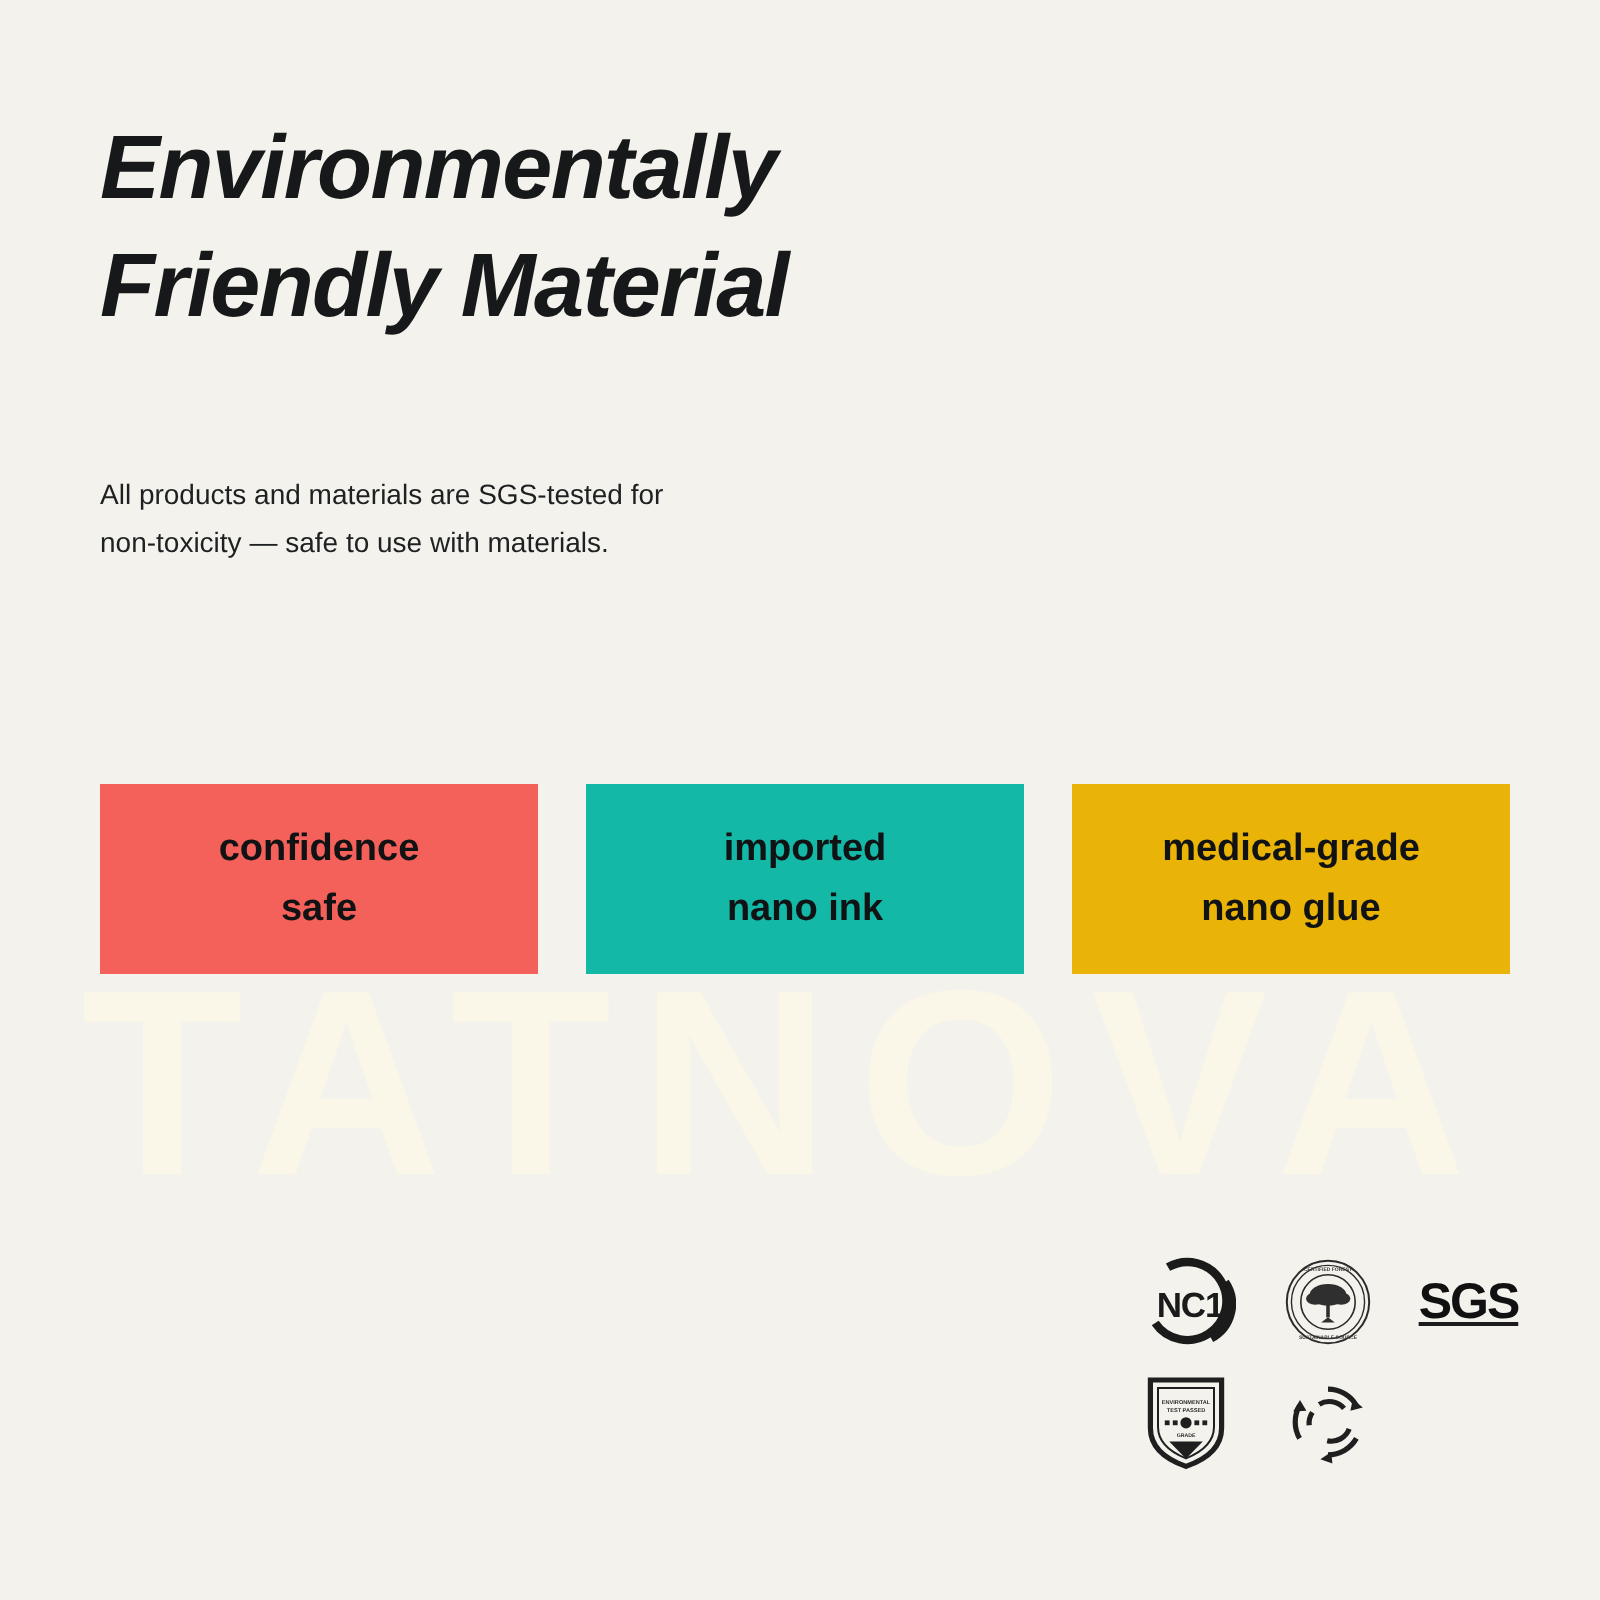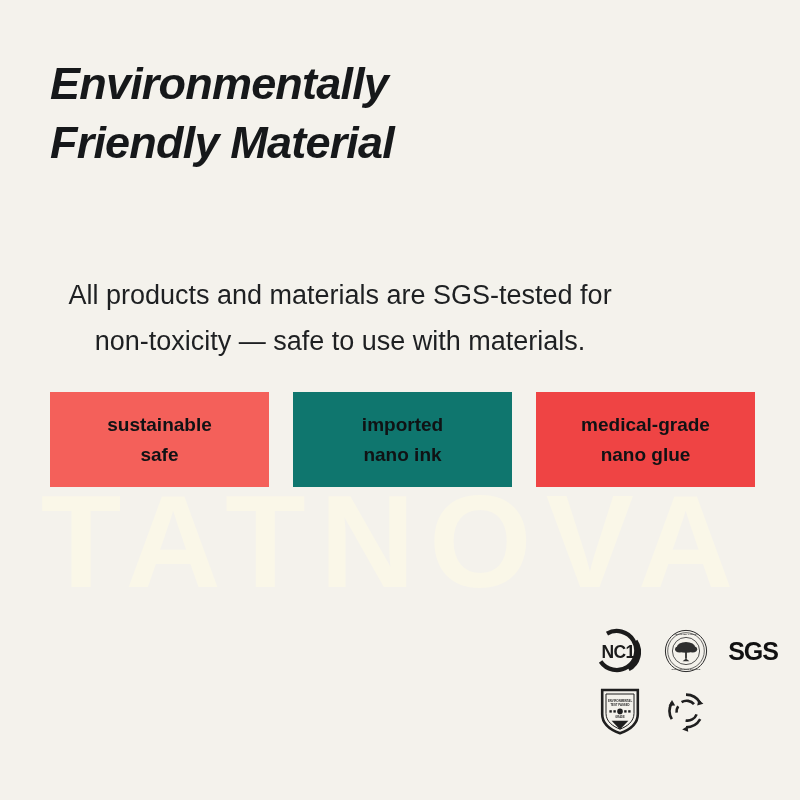--- a/index.html
+++ b/index.html
@@ -44,27 +44,26 @@
     font-weight: 700;
     font-size: 45px;
     line-height: 1.32;
     letter-spacing: -0.8px;
     color: #16181a;
     max-width: 520px;
   }
   .headline .line { display: block; font-style: italic; }
 
   .subcopy {
-    margin-top: 99px;
-    font-size: 27px;
+    margin-top: 62px;
+    font-size: 14px;
     line-height: 1.72;
     color: #1e2022;
     font-weight: 400;
     max-width: 580px;
-    text-align: center;
   }
   .subcopy .line { display: block; }
 
   
   .chips {
     position: absolute;
     left: 50px;
     top: 392px;
     display: flex;
     gap: 24px;
@@ -78,44 +77,45 @@
     align-items: center;
     justify-content: center;
     font-weight: 700;
     font-size: 19px;
     line-height: 1.55;
     color: #101214;
     text-align: center;
   }
   .chip .l { display: block; }
   .chip-red    { background: #f4605a; }
-  .chip-green  { background: #0f766e; }
-  .chip-yellow { background: #ef4444; }
+  .chip-green  { background: #14b8a6; }
+  .chip-yellow { background: #eab308; }
 
   
   .certs {
     position: absolute;
     left: 572px;
     top: 622px;
     width: 206px;
     display: grid;
     grid-template-columns: repeat(3, 1fr);
     grid-template-rows: 58px 62px;
     align-items: center;
     justify-items: center;
     z-index: 3;
   }
   .cert {
     width: 100%;
     height: 100%;
     display: flex;
     flex-direction: column;
-    align-items: flex-end;
+    align-items: flex-start;
     justify-content: center;
     color: #1b1b1b;
+    text-decoration: underline;
   }
   .cert svg { display: block; }
   .cert-code {
     font-size: 5.4px;
     font-weight: 700;
     letter-spacing: 0.35px;
     color: #2a2a2a;
     margin-top: 1px;
     font-family: "Liberation Sans", sans-serif;
   }
@@ -143,21 +143,21 @@
   <p class="subcopy">
     <span class="line">All products and materials are SGS-tested for</span>
     <span class="line">non-toxicity — safe to use with materials.</span>
   </p>
 
 </div>
 
 <div class="chips">
 
   <div class="chip chip-red">
-    <span class="l">sustainable</span>
+    <span class="l">confidence</span>
     <span class="l">safe</span>
   </div>
 
   <div class="chip chip-green">
     <span class="l">imported</span>
     <span class="l">nano ink</span>
   </div>
 
   <div class="chip chip-yellow">
     <span class="l">medical-grade</span>

